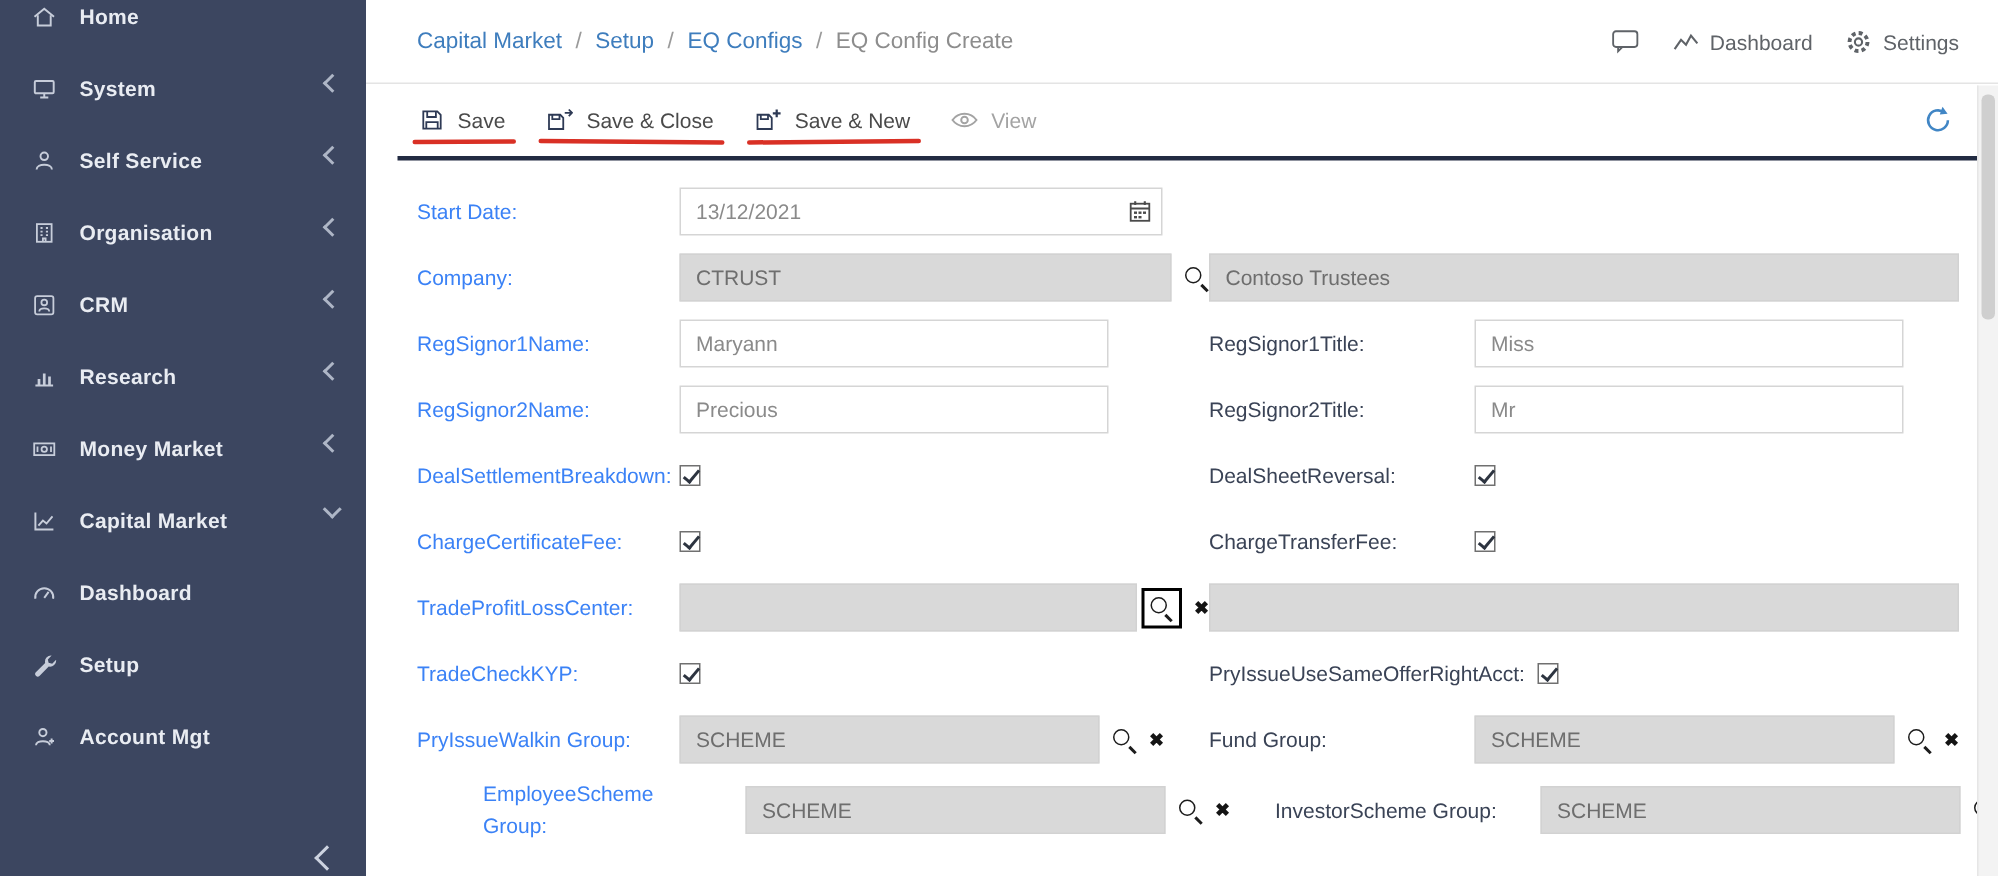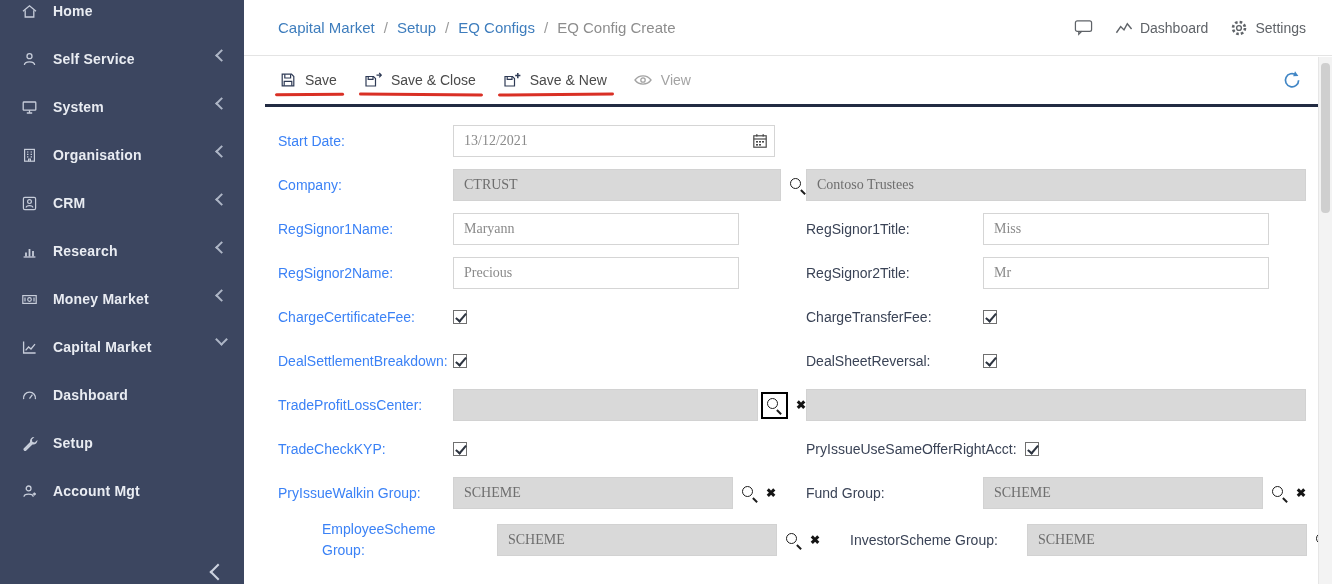--- a/index.html
+++ b/index.html
@@ -35,21 +35,21 @@
   
   .form{padding-top:12px;}
   .row{display:flex;align-items:center;min-height:44px;padding-left:34px;}
   .row.tall{min-height:50px;}
   .lbl{width:175px;flex-shrink:0;font-size:14px;color:#3b82f6;}
   .lbl.wrap{box-sizing:border-box;padding-right:52px;line-height:21px;margin-left:44px;}
   .lbl2{width:177px;flex-shrink:0;font-size:14px;color:#3a4356;}
   .lbl2.nowrap{width:auto;white-space:nowrap;}
   .f1{width:353px;flex-shrink:0;display:flex;align-items:center;}
   .f2{display:flex;align-items:center;}
-  .inp{height:32px;box-sizing:border-box;font-size:14px;font-family:Liberation Serif, serif;padding:4px 10px;outline:none;}
+  .inp{height:32px;box-sizing:border-box;font-size:14px;font-family:Liberation Sans, sans-serif;padding:4px 10px;outline:none;}
   .inp.white{background:#fff;border:1px solid #d5d5d5;color:#8a8a8a;}
   .inp.gray{background:#d9d9d9;border:1px solid #d2d2d2;color:#6e6e6e;}
   .w322{width:286px;}.w330{width:330px;}.w306{width:306px;}.w280{width:280px;}.w500{width:500px;}
   .date-wrap{position:relative;width:322px;}
   .date-wrap .inp{width:100%;padding-right:30px;}
   .cal{position:absolute;right:7px;top:50%;transform:translateY(-50%);cursor:pointer;line-height:0;}
   .mag{position:relative;width:17px;height:17px;display:inline-block;margin-left:8px;cursor:pointer;flex-shrink:0;}
   .mag::before{content:"";position:absolute;left:1px;top:1px;width:9px;height:9px;border:1.7px solid #1c1c1c;border-radius:50%;}
   .mag::after{content:"";position:absolute;left:11.5px;top:12px;width:5.5px;height:1.7px;background:#1c1c1c;transform:rotate(45deg);transform-origin:left center;}
   .clear{margin-left:8px;font-size:12px;color:#141414;font-weight:700;cursor:pointer;line-height:1;flex-shrink:0;}
@@ -75,36 +75,36 @@
             <path d="M2 8.2 L8.5 2.8 L15 8.2"></path>
             <path d="M4.2 7.2 V14 H12.8 V7.2"></path>
           </svg>
       </span>
       <span class="txt">Home</span>
     </div>
 
     <div class="side-item">
       <span class="ic">
         <svg width="17" height="17" viewBox="0 0 17 17" fill="none" stroke="#c7cdda" stroke-width="1.3">
+            <rect x="2.2" y="3" width="12.6" height="8.2" rx="0.8"></rect>
+            <path d="M5.8 14 H11.2 M8.5 11.2 V14"></path>
+          </svg>
+      </span>
+      <span class="txt">System</span>
+      <span class="chev"></span>
+    </div>
+
+    <div class="side-item">
+      <span class="ic">
+        <svg width="17" height="17" viewBox="0 0 17 17" fill="none" stroke="#c7cdda" stroke-width="1.3">
             <circle cx="8.5" cy="5.2" r="2.5"></circle>
             <path d="M3.4 14 C3.4 9.8 13.6 9.8 13.6 14"></path>
           </svg>
       </span>
       <span class="txt">Self Service</span>
-      <span class="chev"></span>
-    </div>
-
-    <div class="side-item">
-      <span class="ic">
-        <svg width="17" height="17" viewBox="0 0 17 17" fill="none" stroke="#c7cdda" stroke-width="1.3">
-            <rect x="2.2" y="3" width="12.6" height="8.2" rx="0.8"></rect>
-            <path d="M5.8 14 H11.2 M8.5 11.2 V14"></path>
-          </svg>
-      </span>
-      <span class="txt">System</span>
       <span class="chev"></span>
     </div>
 
     <div class="side-item">
       <span class="ic">
         <svg width="17" height="17" viewBox="0 0 17 17" fill="none" stroke="#c7cdda" stroke-width="1.2">
             <rect x="3.6" y="2.4" width="9.8" height="11.8"></rect>
             <path d="M6 5 H7.4 M9.6 5 H11 M6 7.4 H7.4 M9.6 7.4 H11 M6 9.8 H7.4 M9.6 9.8 H11"></path>
             <path d="M7.6 14.2 V12 H9.4 V14.2"></path>
           </svg>
@@ -338,36 +338,36 @@
         <span class="f1">
           <input class="inp white w322" value="Precious" style="">
         </span>
         <span class="lbl2">RegSignor2Title:</span>
         <span class="f2">
           <input class="inp white w322" value="Mr" style="">
         </span>
       </div>
 
       <div class="row">
+        <span class="lbl">DealSettlementBreakdown:</span>
+        <span class="f1">
+          <span class="cb checked"></span>
+        </span>
+        <span class="lbl2">DealSheetReversal:</span>
+        <span class="f2">
+          <span class="cb checked"></span>
+        </span>
+      </div>
+
+      <div class="row">
         <span class="lbl">ChargeCertificateFee:</span>
         <span class="f1">
           <span class="cb checked"></span>
         </span>
         <span class="lbl2">ChargeTransferFee:</span>
-        <span class="f2">
-          <span class="cb checked"></span>
-        </span>
-      </div>
-
-      <div class="row">
-        <span class="lbl">DealSettlementBreakdown:</span>
-        <span class="f1">
-          <span class="cb checked"></span>
-        </span>
-        <span class="lbl2">DealSheetReversal:</span>
         <span class="f2">
           <span class="cb checked"></span>
         </span>
       </div>
 
       <div class="row">
         <span class="lbl">TradeProfitLossCenter:</span>
         <span class="f1">
           <input class="inp gray w306" readonly="" value="" style="">
           <span class="focusbox">

